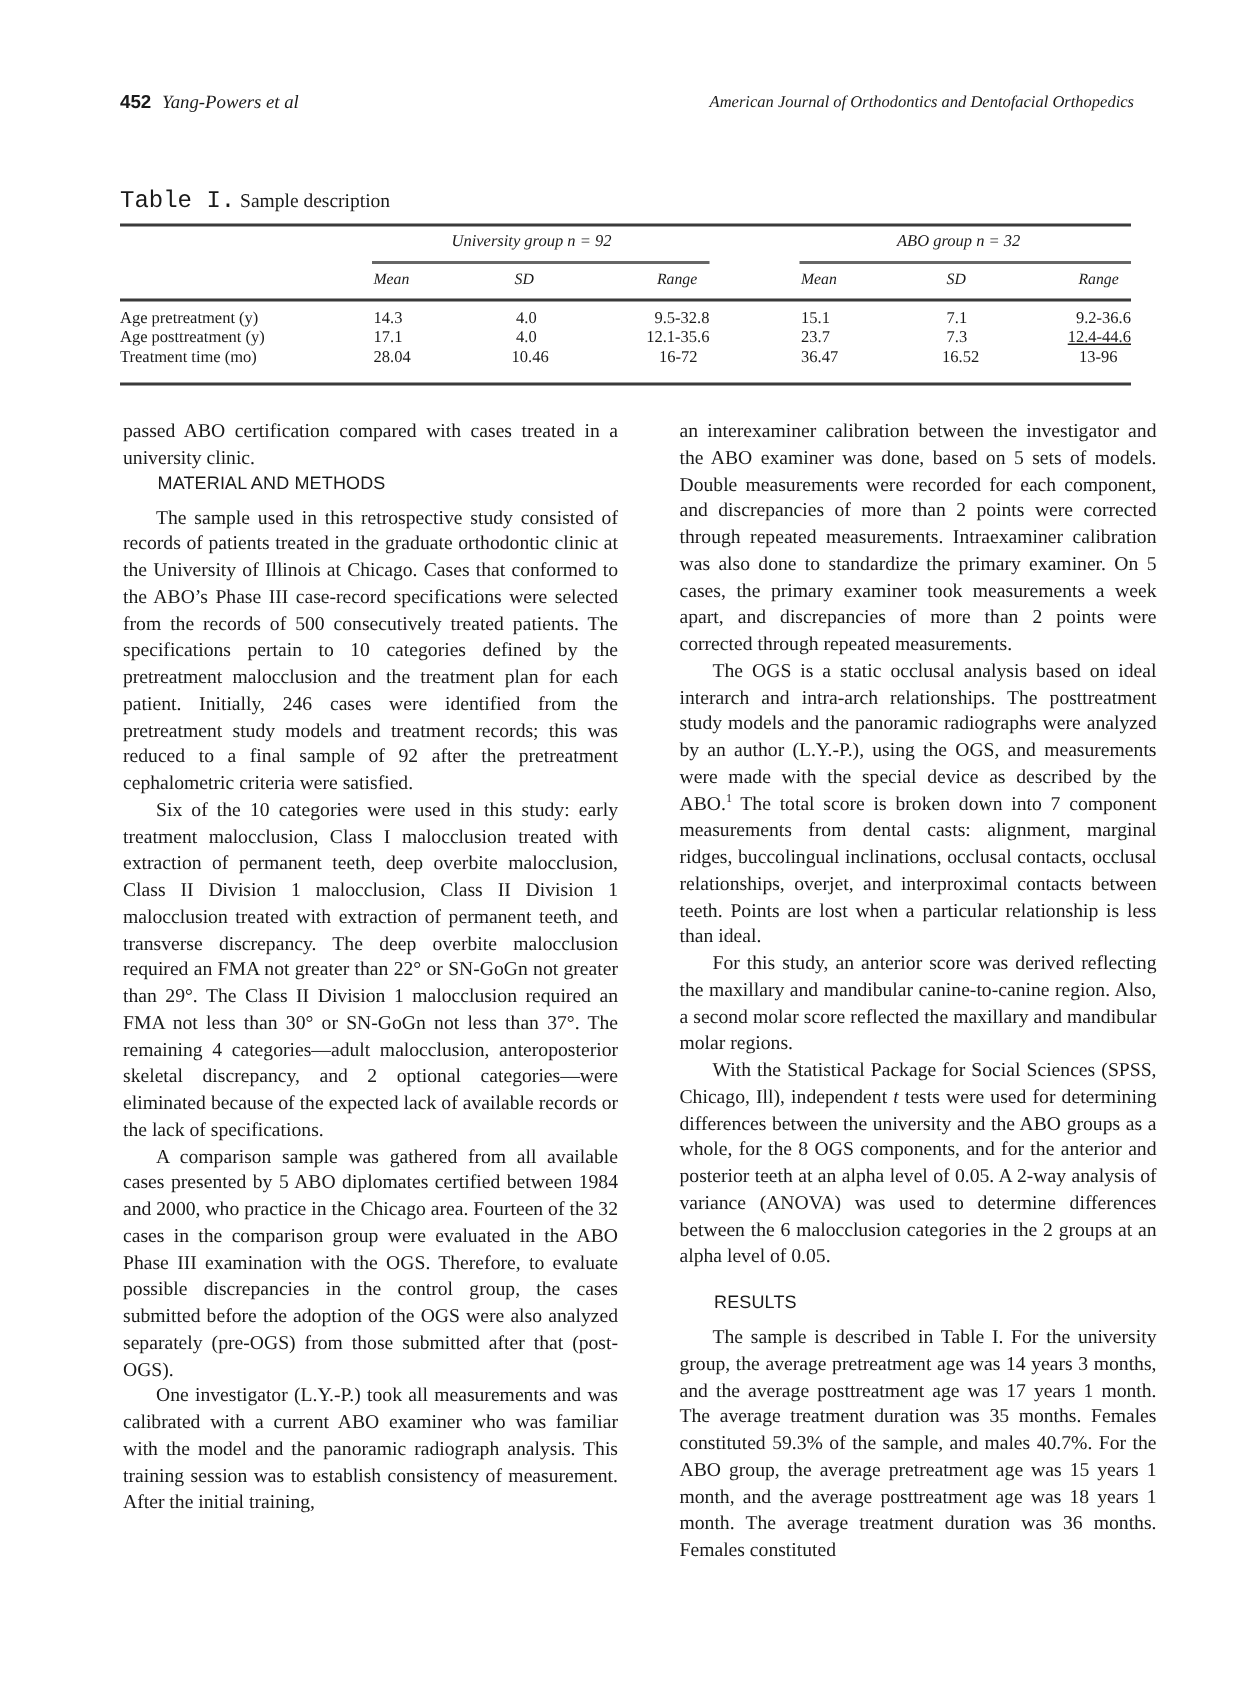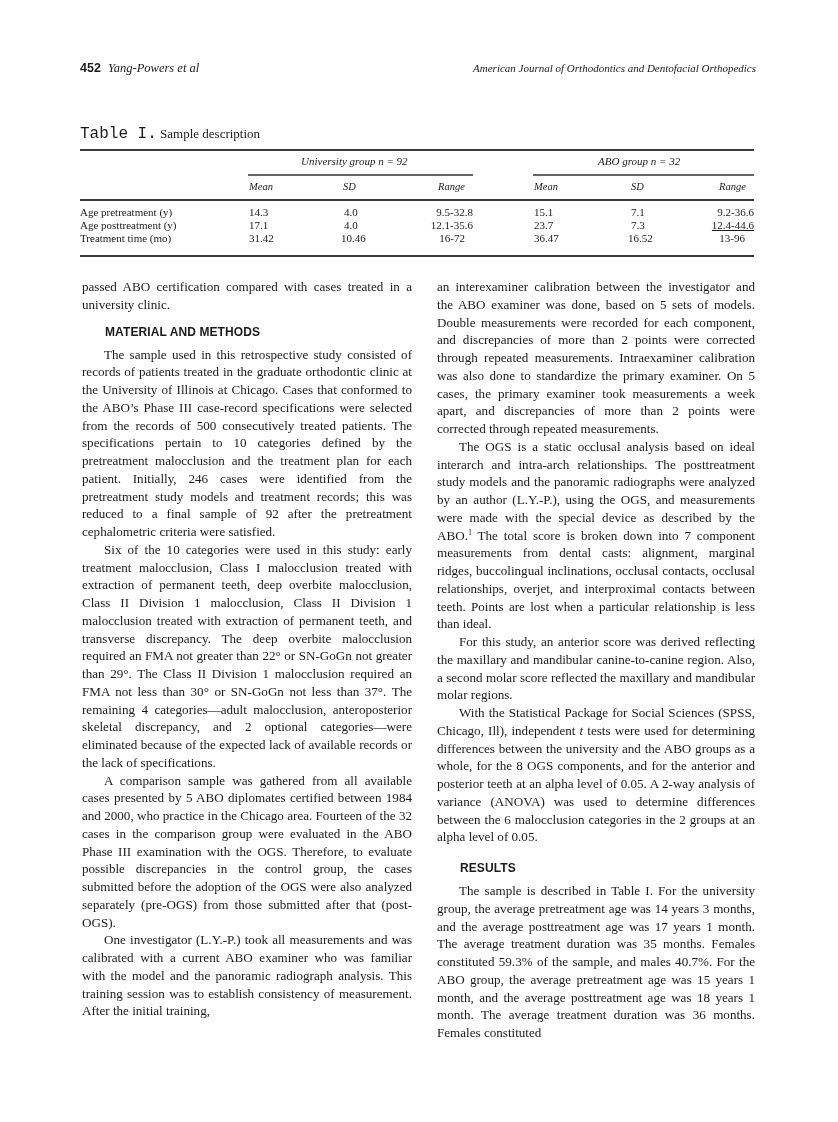--- a/index.html
+++ b/index.html
@@ -17,24 +17,24 @@
   .tbl { position: absolute; left: 80px; top: 149px; width: 674px; height: 108px; font-family: "Liberation Serif", serif; font-size: 11px; }
   .rule { position: absolute; background: #3a3a3a; }
   .rule.thick { height: 2px; }
   .rule.thin { height: 1.5px; background: #666; }
   .cell { position: absolute; white-space: nowrap; }
   .hdr { font-style: italic; font-size: 10.5px; }
   .grp { font-style: italic; font-size: 11px; }
 
   .col { position: absolute; top: 278px; width: 330px; font-family: "Liberation Serif", serif; font-size: 13.1px; line-height: 17.75px; text-align: justify; }
   .col.left { left: 82px; }
-  .col.right { left: 437px; width: 318px; }
+  .col.right { left: 453px; width: 318px; }
   .col p { margin: 0; text-indent: 22px; hyphens: manual; }
   .col p.noindent { text-indent: 0; }
-  .col h2 { margin: 10px 0 5px 0; font-family: "Liberation Sans", sans-serif; font-size: 12px; font-weight: bold; line-height: 17px; letter-spacing: 0.1px; padding-left: 23px; }
+  .col h2 { margin: 0 0 5px 0; font-family: "Liberation Sans", sans-serif; font-size: 12px; font-weight: normal; line-height: 17px; letter-spacing: 0.1px; padding-left: 23px; }
   sup { font-size: 8px; line-height: 0; }
 </style>
 </head>
 <body>
 
 <div class="page">
 
   <div class="running-head">
     <span class="page-num">452</span>
     <span class="authors">Yang-Powers et al</span>
@@ -76,21 +76,21 @@
 
     <div class="cell" style="left:0; top:70px;">Age posttreatment (y)</div>
     <div class="cell" style="left:169px; top:70px;">17.1</div>
     <div class="cell" style="left:264px; top:70px;">4.0</div>
     <div class="cell" style="right:281px; top:70px;">12.1-35.6</div>
     <div class="cell" style="left:454px; top:70px;">23.7</div>
     <div class="cell" style="left:551px; top:70px;">7.3</div>
     <div class="cell" style="right:0; top:70px;text-decoration:underline;">12.4-44.6</div>
 
     <div class="cell" style="left:0; top:83px;">Treatment time (mo)</div>
-    <div class="cell" style="left:169px; top:83px;">31.42</div>
+    <div class="cell" style="left:169px; top:83px;">28.04</div>
     <div class="cell" style="left:261px; top:83px;">10.46</div>
     <div class="cell" style="right:289px; top:83px;">16-72</div>
     <div class="cell" style="left:454px; top:83px;">36.47</div>
     <div class="cell" style="left:548px; top:83px;">16.52</div>
     <div class="cell" style="right:9px; top:83px;">13-96</div>
 
     <div class="rule thick" style="left:0; top:106px; width:674px;"></div>
   </div>
 
   <div class="col left">

